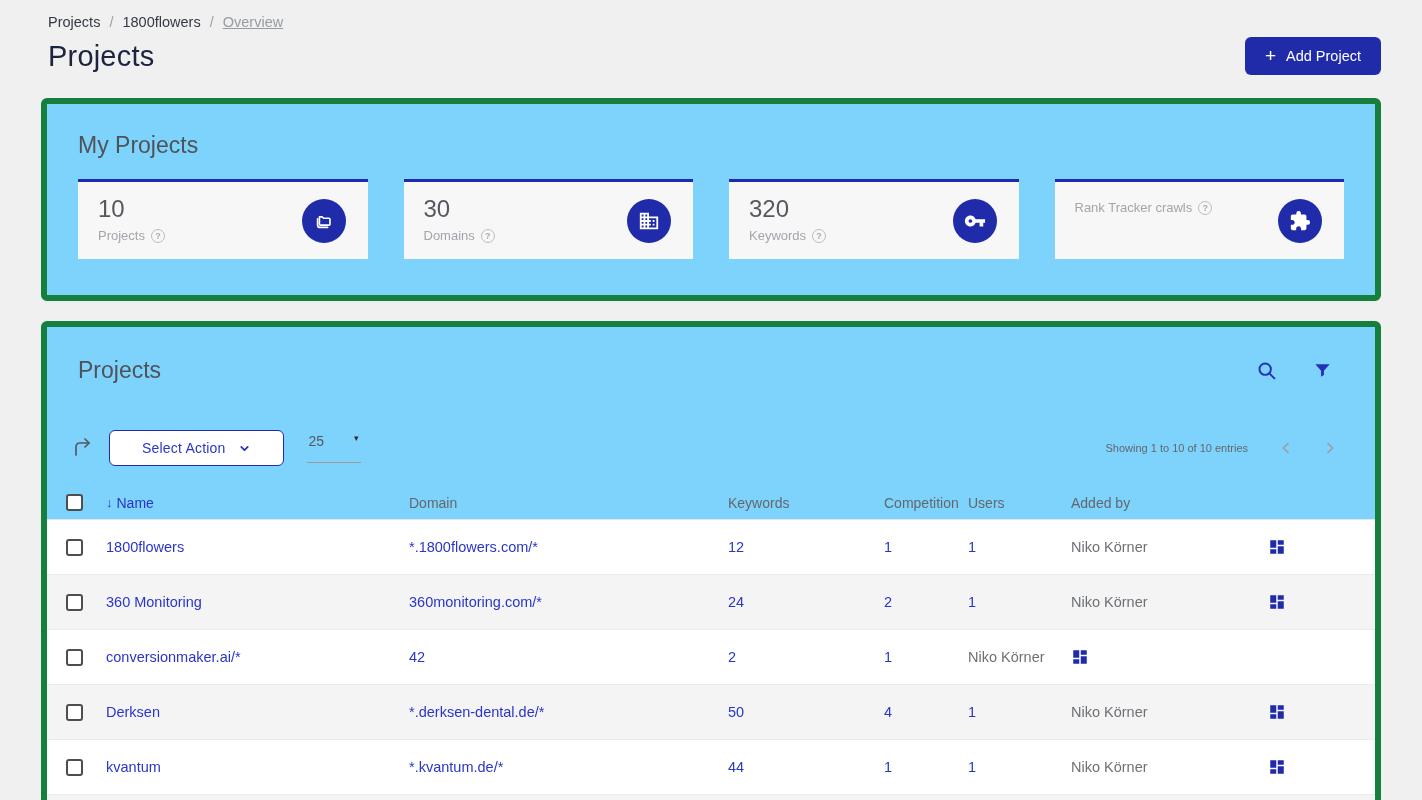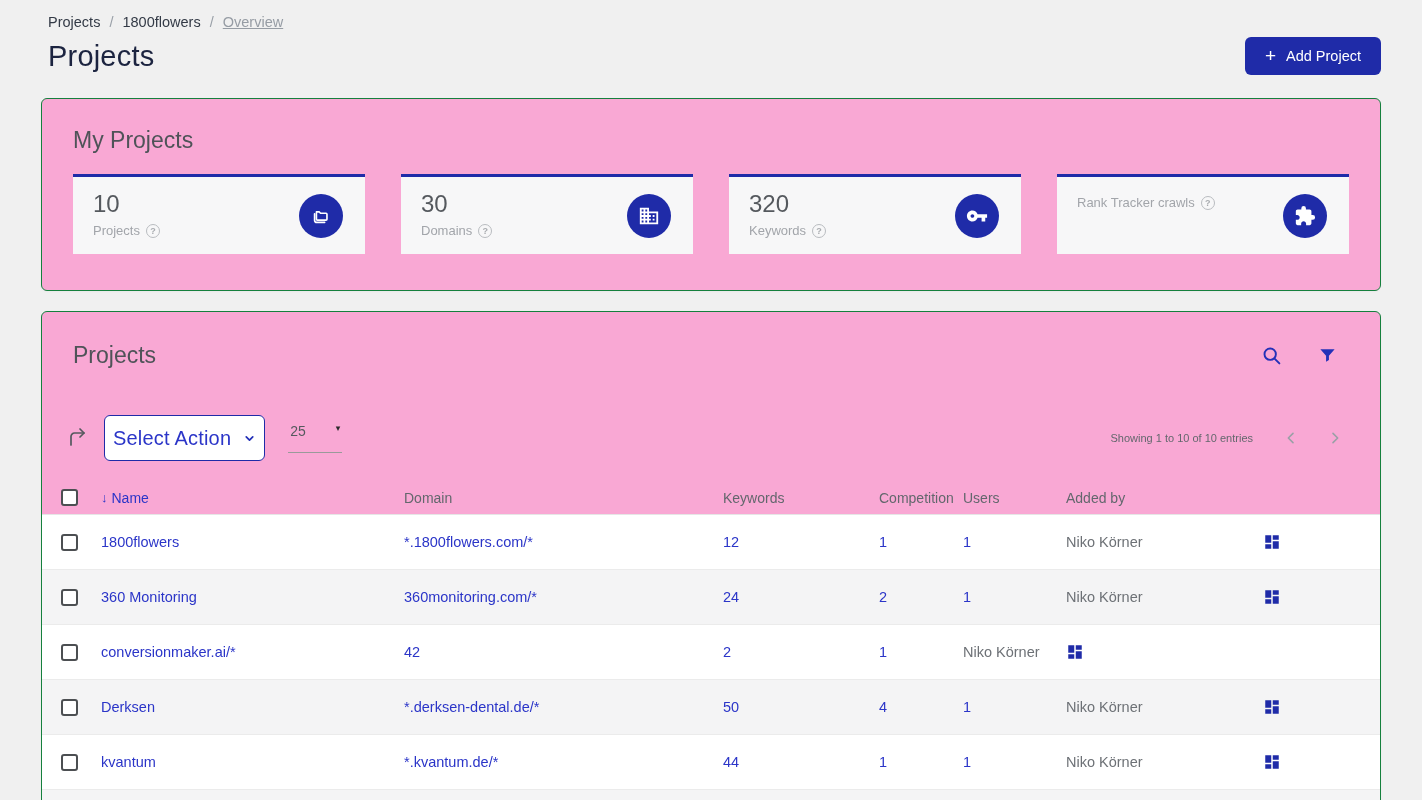--- a/index.html
+++ b/index.html
@@ -22,21 +22,21 @@
   .page-title { font-size: 29px; font-weight: 500; color: #1c2440; letter-spacing: .2px; }
   .add-project-btn {
     background: var(--primary); color: #fff; border: none; border-radius: 6px;
     height: 38px; padding: 0 20px; font-size: 14.5px; font-family: inherit;
     display: flex; align-items: center; gap: 10px; cursor: pointer;
   }
   .add-project-btn .plus { font-size: 19px; font-weight: 400; line-height: 1; margin-top: -2px; }
 
   
   .card {
-    background: #f9a8d4; border: 1px solid #15803d; border-radius: 6px;
+    background: #7dd3fc; border: 6px solid #15803d; border-radius: 6px;
     margin: 0 41px; box-shadow: 0 1px 2px rgba(0,0,0,.03);
   }
   .card-heading { font-size: 23px; font-weight: 400; color: #4f5358; }
 
   
   .card.my-projects { margin-top: 23px; padding: 28px 31px 36px 31px; }
   .card.my-projects .card-heading { margin-bottom: 20px; }
   .stats-row { display: flex; gap: 36px; }
   .stat-card {
     flex: 1; height: 80px; background: #f7f7f8; border-top: 3px solid var(--primary);
@@ -57,23 +57,23 @@
 
   
   .card.projects-list { margin-top: 20px; height: 520px; padding-top: 30px; }
   .list-head { display: flex; justify-content: space-between; align-items: center; padding: 0 31px; }
   .list-head .tools { display: flex; align-items: center; gap: 36px; padding-right: 12px; }
   .icon-btn { background: none; border: none; cursor: pointer; display: flex; padding: 0; }
 
   .toolbar { display: flex; align-items: center; margin: 46px 31px 0 24px; }
   .share-btn { background: none; border: none; cursor: pointer; display: flex; padding: 0; }
   .select-action-btn {
-    margin-left: 14px; height: 46px; padding: 0 8px; background: #fff;
+    margin-left: 14px; height: 36px; padding: 0 32px; background: #fff;
     border: 1.5px solid var(--primary); border-radius: 6px; color: var(--link);
-    font-size: 20px; font-family: inherit; letter-spacing: .2px;
+    font-size: 14px; font-family: inherit; letter-spacing: .2px;
     display: flex; align-items: center; gap: 12px; cursor: pointer;
   }
   .page-size {
     margin-left: 23px; width: 54px; height: 30px; border-bottom: 1px solid #9a9a9a;
     display: flex; justify-content: space-between;
     font-size: 14px; color: #55595e; cursor: pointer; padding: 0 2px;
   }
   .page-size .tri { font-size: 9px; color: #2a2a2a; }
   .toolbar .spacer { flex: 1; }
   .showing-text { font-size: 11px; color: #63676d; }

